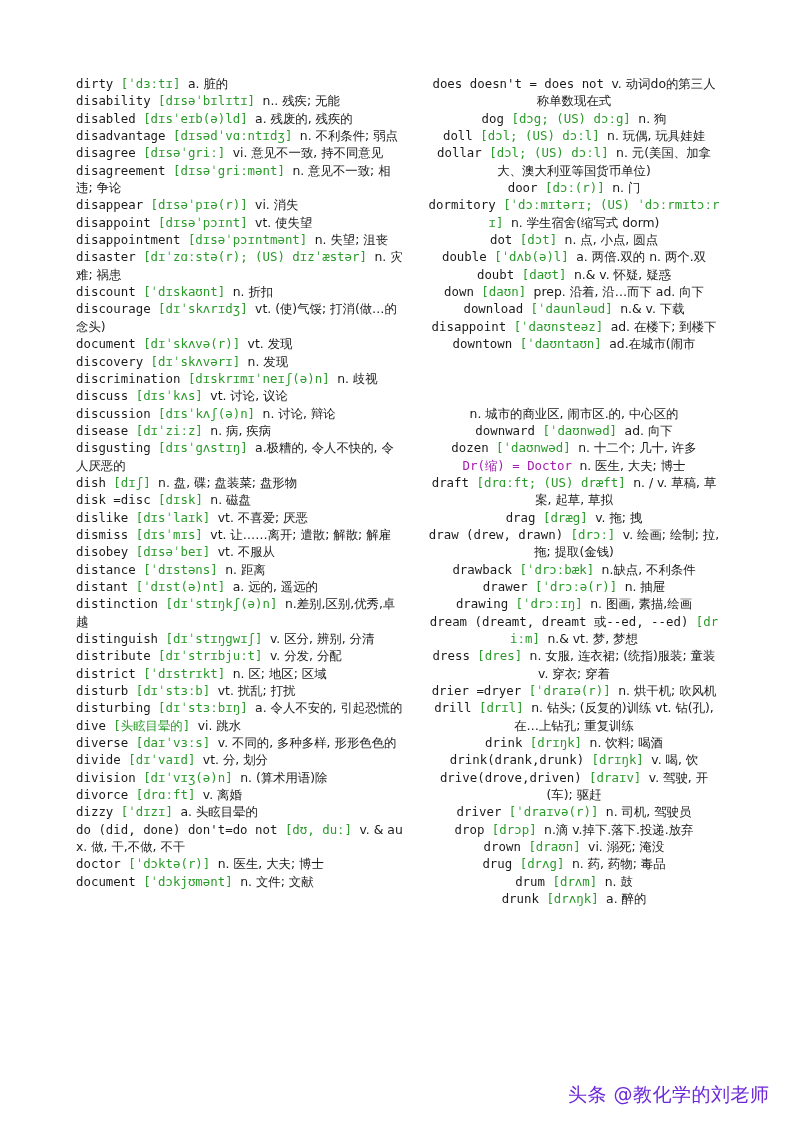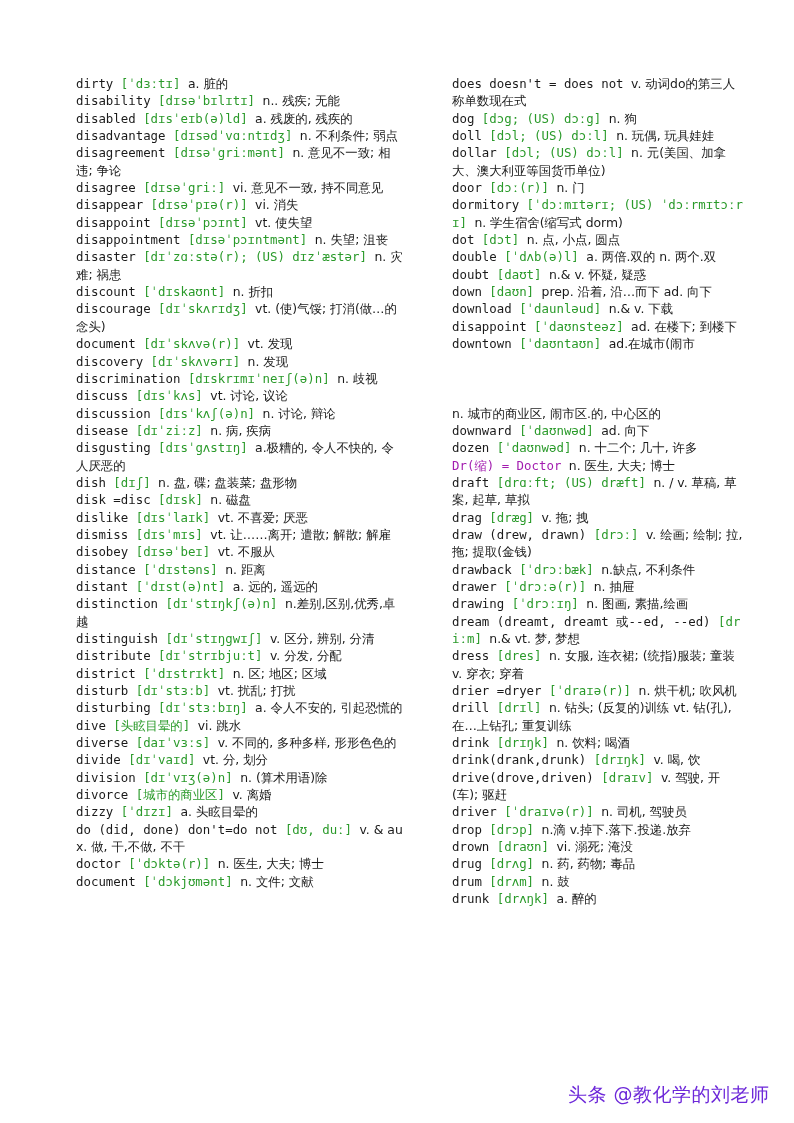--- a/index.html
+++ b/index.html
@@ -4,21 +4,21 @@
 <style>
   html, body { margin: 0; padding: 0; }
   body {
     width: 794px; height: 1123px; background: #ffffff; position: relative; overflow: hidden;
     font-family: "DejaVu Sans Mono", "Liberation Mono", monospace;
     color: #1a1a1a;
   }
   .page { position: absolute; left: 0; top: 0; width: 794px; height: 813px; }
   .col { position: absolute; top: 75px; font-size: 12.4px; line-height: 17.35px; }
   .col-left { left: 76px; width: 330px; }
-  .col-right { left: 452px; width: 292px; }
+  .col-right { left: 428px; width: 292px; text-align: center; }
   .entry { margin: 0; padding: 0; word-break: break-all; letter-spacing: 0; }
   .word { color: #1a1a1a; }
   .ipa { color: #2a9a2a; }
   .def { color: #1a1a1a; font-family: "DejaVu Sans", "Liberation Sans", sans-serif; font-size: 12.4px; }
   .red { color: #a21caf; }
   .gap { height: 52px; }
   .watermark {
     position: absolute; left: 568px; top: 1082px;
     font-family: "DejaVu Sans", "Liberation Sans", sans-serif;
     font-size: 19px; color: #6d28d9; letter-spacing: 0.5px;
@@ -26,22 +26,22 @@
 </style>
 </head>
 <body>
 
 <div class="page">
   <div class="col col-left" id="left-col">
       <div class="entry"><span class="word">dirty</span> <span class="ipa">[ˈdɜːtɪ]</span> <span class="def">a. 脏的</span></div>
       <div class="entry"><span class="word">disability</span> <span class="ipa">[dɪsəˈbɪlɪtɪ]</span> <span class="def">n.. 残疾; 无能</span></div>
       <div class="entry"><span class="word">disabled</span> <span class="ipa">[dɪsˈeɪb(ə)ld]</span> <span class="def">a. 残废的, 残疾的</span></div>
       <div class="entry"><span class="word">disadvantage</span> <span class="ipa">[dɪsədˈvɑːntɪdʒ]</span> <span class="def">n. 不利条件; 弱点</span></div>
+      <div class="entry"><span class="word">disagree</span> <span class="ipa">[dɪsəˈgriː]</span> <span class="def">vi. 意见不一致, 持不同意见</span></div>
       <div class="entry"><span class="word">disagreement</span> <span class="ipa">[dɪsəˈgriːmənt]</span> <span class="def">n. 意见不一致; 相违; 争论</span></div>
-      <div class="entry"><span class="word">disagree</span> <span class="ipa">[dɪsəˈgriː]</span> <span class="def">vi. 意见不一致, 持不同意见</span></div>
       <div class="entry"><span class="word">disappear</span> <span class="ipa">[dɪsəˈpɪə(r)]</span> <span class="def">vi. 消失</span></div>
       <div class="entry"><span class="word">disappoint</span> <span class="ipa">[dɪsəˈpɔɪnt]</span> <span class="def">vt. 使失望</span></div>
       <div class="entry"><span class="word">disappointment</span> <span class="ipa">[dɪsəˈpɔɪntmənt]</span> <span class="def">n. 失望; 沮丧</span></div>
       <div class="entry"><span class="word">disaster</span> <span class="ipa">[dɪˈzɑːstə(r); (US) dɪzˈæstər]</span> <span class="def">n. 灾难; 祸患</span></div>
       <div class="entry"><span class="word">discount</span> <span class="ipa">[ˈdɪskaʊnt]</span> <span class="def">n. 折扣</span></div>
       <div class="entry"><span class="word">discourage</span> <span class="ipa">[dɪˈskʌrɪdʒ]</span> <span class="def">vt. (使)气馁; 打消(做…的念头)</span></div>
       <div class="entry"><span class="word">document</span> <span class="ipa">[dɪˈskʌvə(r)]</span> <span class="def">vt. 发现</span></div>
       <div class="entry"><span class="word">discovery</span> <span class="ipa">[dɪˈskʌvərɪ]</span> <span class="def">n. 发现</span></div>
       <div class="entry"><span class="word">discrimination</span> <span class="ipa">[dɪskrɪmɪˈneɪʃ(ə)n]</span> <span class="def">n. 歧视</span></div>
       <div class="entry"><span class="word">discuss</span> <span class="ipa">[dɪsˈkʌs]</span> <span class="def">vt. 讨论, 议论</span></div>
@@ -58,21 +58,21 @@
       <div class="entry"><span class="word">distinction</span> <span class="ipa">[dɪˈstɪŋkʃ(ə)n]</span> <span class="def">n.差别,区别,优秀,卓越</span></div>
       <div class="entry"><span class="word">distinguish</span> <span class="ipa">[dɪˈstɪŋgwɪʃ]</span> <span class="def">v. 区分, 辨别, 分清</span></div>
       <div class="entry"><span class="word">distribute</span> <span class="ipa">[dɪˈstrɪbjuːt]</span> <span class="def">v. 分发, 分配</span></div>
       <div class="entry"><span class="word">district</span> <span class="ipa">[ˈdɪstrɪkt]</span> <span class="def">n. 区; 地区; 区域</span></div>
       <div class="entry"><span class="word">disturb</span> <span class="ipa">[dɪˈstɜːb]</span> <span class="def">vt. 扰乱; 打扰</span></div>
       <div class="entry"><span class="word">disturbing</span> <span class="ipa">[dɪˈstɜːbɪŋ]</span> <span class="def">a. 令人不安的, 引起恐慌的</span></div>
       <div class="entry"><span class="word">dive</span> <span class="ipa">[头眩目晕的]</span> <span class="def">vi. 跳水</span></div>
       <div class="entry"><span class="word">diverse</span> <span class="ipa">[daɪˈvɜːs]</span> <span class="def">v. 不同的, 多种多样, 形形色色的</span></div>
       <div class="entry"><span class="word">divide</span> <span class="ipa">[dɪˈvaɪd]</span> <span class="def">vt. 分, 划分</span></div>
       <div class="entry"><span class="word">division</span> <span class="ipa">[dɪˈvɪʒ(ə)n]</span> <span class="def">n. (算术用语)除</span></div>
-      <div class="entry"><span class="word">divorce</span> <span class="ipa">[城市的商业区]</span> <span class="def">v. 离婚</span></div>
+      <div class="entry"><span class="word">divorce</span> <span class="ipa">[drɑːft]</span> <span class="def">v. 离婚</span></div>
       <div class="entry"><span class="word">dizzy</span> <span class="ipa">[ˈdɪzɪ]</span> <span class="def">a. 头眩目晕的</span></div>
       <div class="entry"><span class="word">do (did, done) don't=do not</span> <span class="ipa">[dʊ, duː]</span> <span class="def">v. &amp; aux. 做, 干,不做, 不干</span></div>
       <div class="entry"><span class="word">doctor</span> <span class="ipa">[ˈdɔktə(r)]</span> <span class="def">n. 医生, 大夫; 博士</span></div>
       <div class="entry"><span class="word">document</span> <span class="ipa">[ˈdɔkjʊmənt]</span> <span class="def">n. 文件; 文献</span></div>
     </div>
   <div class="col col-right">
     <div id="right-top">
         <div class="entry"><span class="word">does doesn't = does not</span> <span class="def">v. 动词do的第三人称单数现在式</span></div>
         <div class="entry"><span class="word">dog</span> <span class="ipa">[dɔg; (US) dɔːg]</span> <span class="def">n. 狗</span></div>
         <div class="entry"><span class="word">doll</span> <span class="ipa">[dɔl; (US) dɔːl]</span> <span class="def">n. 玩偶, 玩具娃娃</span></div>

